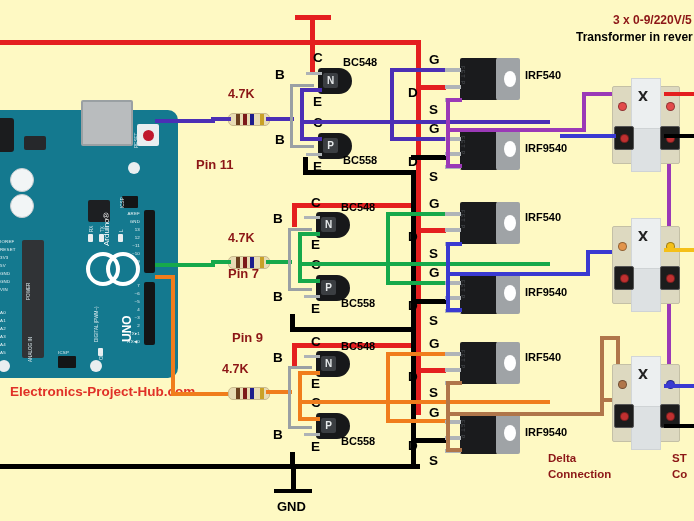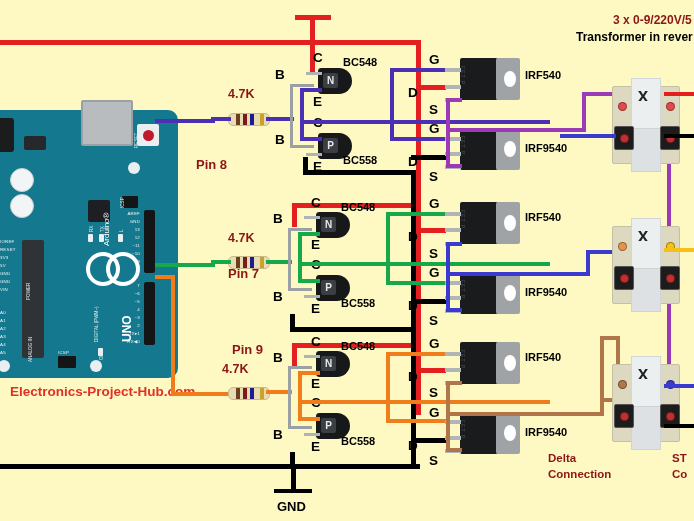--- a/index.html
+++ b/index.html
@@ -210,21 +210,21 @@
   <div class="w wv" style="left:211px;top:119px;height:0px;width:4px;background:#4b2fb5;"></div>
   <div class="res" style="left:228px;top:113px;">
     <div class="rb" style="left:7px;background:#6b3f1e;"></div>
     <div class="rb" style="left:14px;background:#7c1a1a;"></div>
     <div class="rb" style="left:21px;background:#1c1c8c;"></div>
     <div class="rb" style="left:31px;background:#c9a227;"></div>
   </div>
   <div class="w wh" style="left:211px;top:117px;width:20px;height:4px;background:#4b2fb5;"></div>
   <div class="w wh" style="left:266px;top:117px;width:28px;height:4px;background:#4b2fb5;"></div>
   <div class="lbl lbl-res" style="left:228px;top:88px;">4.7K</div>
-  <div class="lbl lbl-pin" style="left:196px;top:158px;">Pin 8</div>
+  <div class="lbl lbl-pin" style="left:196px;top:158px;">Pin 11</div>
 
   <div class="w wv" style="left:290px;top:84px;height:64px;width:3px;background:#9aa0a4;"></div>
   <div class="w wh" style="left:290px;top:84px;width:24px;height:3px;background:#9aa0a4;"></div>
   <div class="w wh" style="left:290px;top:145px;width:24px;height:3px;background:#9aa0a4;"></div>
   <div class="lbl lbl-term" style="left:275px;top:68px;">B</div>
   <div class="lbl lbl-term" style="left:275px;top:133px;">B</div>
 
   <div class="to92" style="left:318px;top:68px;">
     <div class="face">N</div>
   </div>
@@ -374,21 +374,21 @@
   <div class="w wv" style="left:171px;top:275px;height:121px;width:4px;background:#f07d1c;"></div>
   <div class="w wh" style="left:171px;top:392px;width:60px;height:4px;background:#f07d1c;"></div>
   <div class="res" style="left:228px;top:387px;">
     <div class="rb" style="left:7px;background:#6b3f1e;"></div>
     <div class="rb" style="left:14px;background:#7c1a1a;"></div>
     <div class="rb" style="left:21px;background:#1c1c8c;"></div>
     <div class="rb" style="left:31px;background:#c9a227;"></div>
   </div>
   <div class="w wh" style="left:266px;top:390px;width:26px;height:4px;background:#f07d1c;"></div>
   <div class="lbl lbl-res" style="left:222px;top:363px;">4.7K</div>
-  <div class="lbl lbl-pin" style="left:232px;top:331px;margin-top:12px;">Pin 9</div>
+  <div class="lbl lbl-pin" style="left:232px;top:331px;">Pin 9</div>
 
   <div class="w wv" style="left:288px;top:366px;height:63px;width:3px;background:#9aa0a4;"></div>
   <div class="w wh" style="left:288px;top:366px;width:24px;height:3px;background:#9aa0a4;"></div>
   <div class="w wh" style="left:288px;top:426px;width:24px;height:3px;background:#9aa0a4;"></div>
   <div class="lbl lbl-term" style="left:273px;top:351px;">B</div>
   <div class="lbl lbl-term" style="left:273px;top:428px;">B</div>
 
   <div class="to92" style="left:316px;top:351px;">
     <div class="face">N</div>
   </div>

